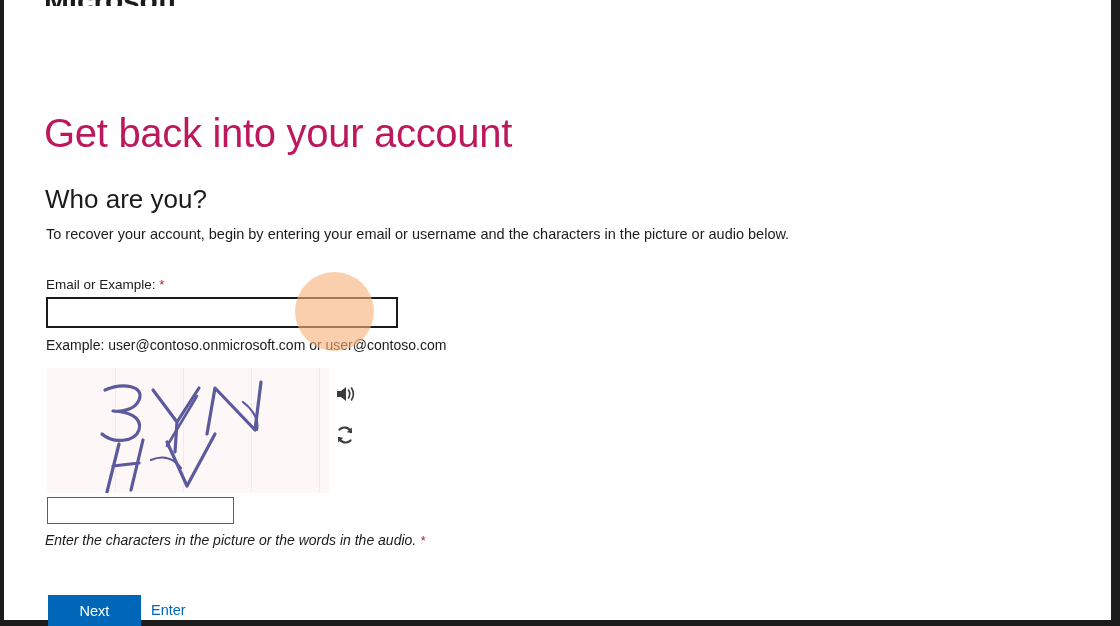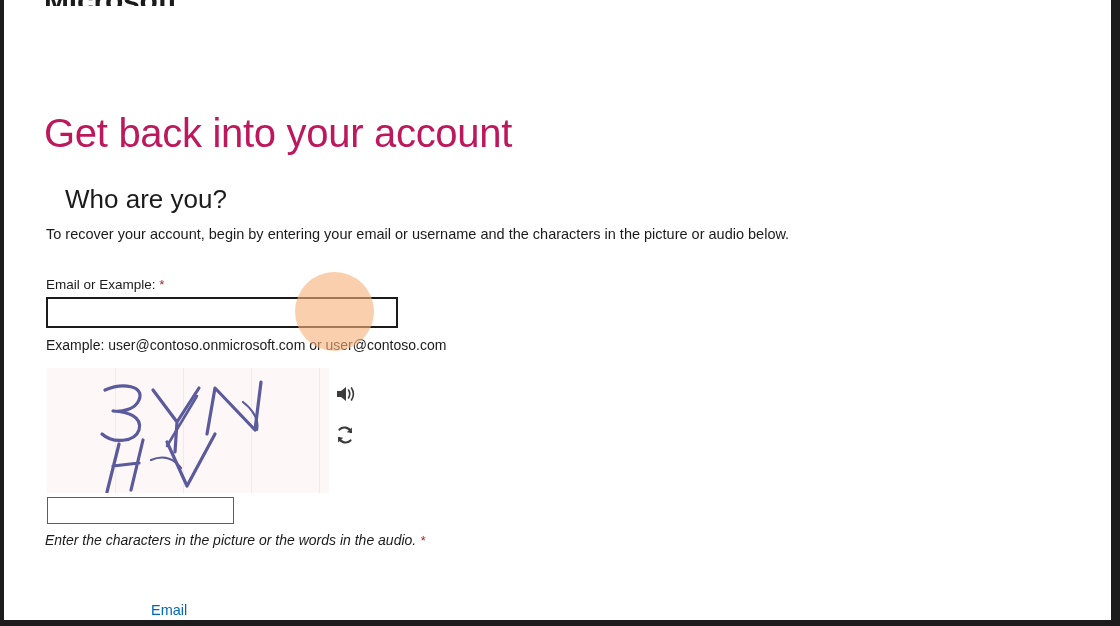--- a/index.html
+++ b/index.html
@@ -75,21 +75,20 @@
   }
 
   .subtitle {
     position: absolute;
     left: 41px;
     top: 160px;
     font-size: 26px;
     font-weight: 300;
     color: #1b1b1b;
     line-height: 34px;
-    margin-left: 20px;
   }
 
   .instructions {
     position: absolute;
     left: 42px;
     top: 224px;
     font-size: 14.5px;
     color: #1b1b1b;
     line-height: 20px;
     text-align: right;
@@ -302,17 +301,18 @@
     </svg>
   </div>
 
   <input class="captcha-input" type="text" placeholder="" style="">
 
   <div class="captcha-hint">
     <span>Enter the characters in the picture or the words in the audio.</span>
     <span class="req">*</span>
   </div>
 
-
-  <a class="cancel-link">Email</a>
+  <button class="next-button">Next</button>
+
+  <a class="cancel-link">Enter</a>
 
   <div class="click-halo"></div>
 </div>
 
 </body></html>

